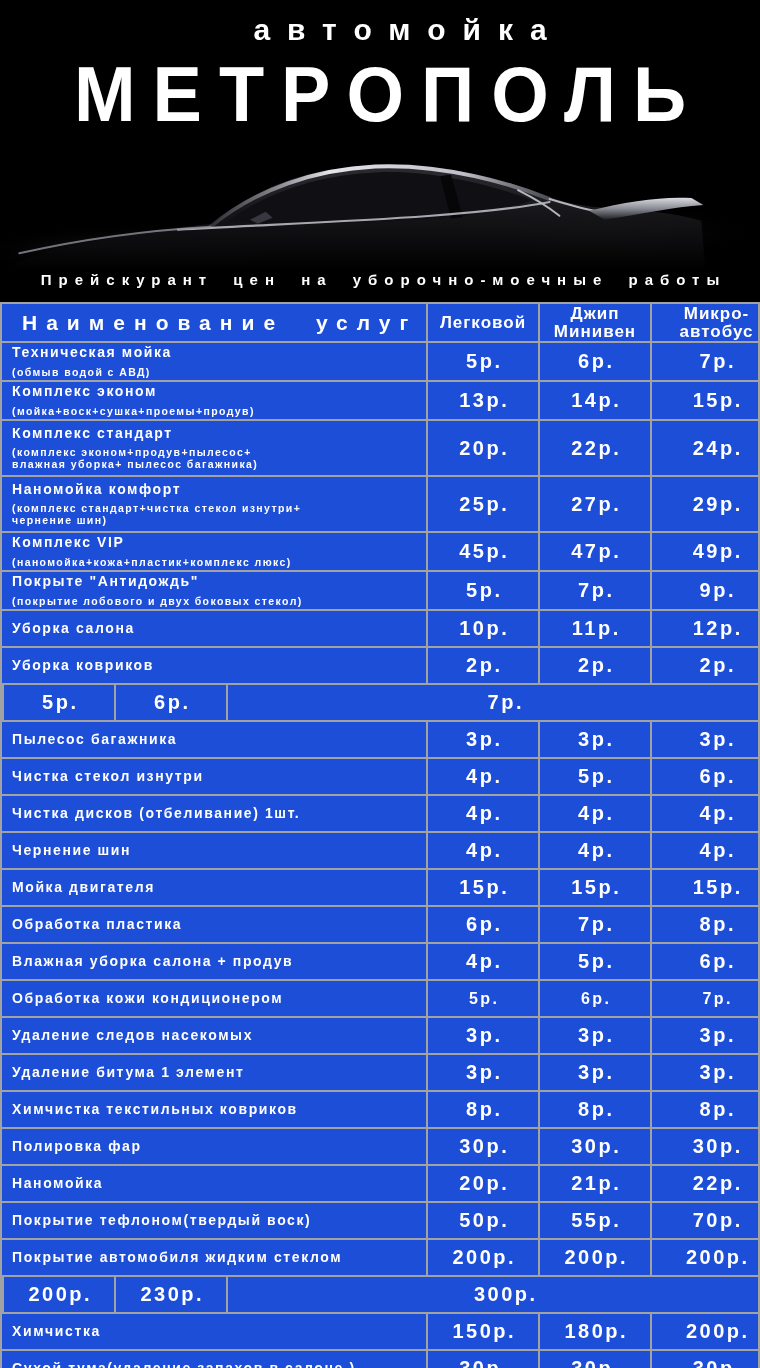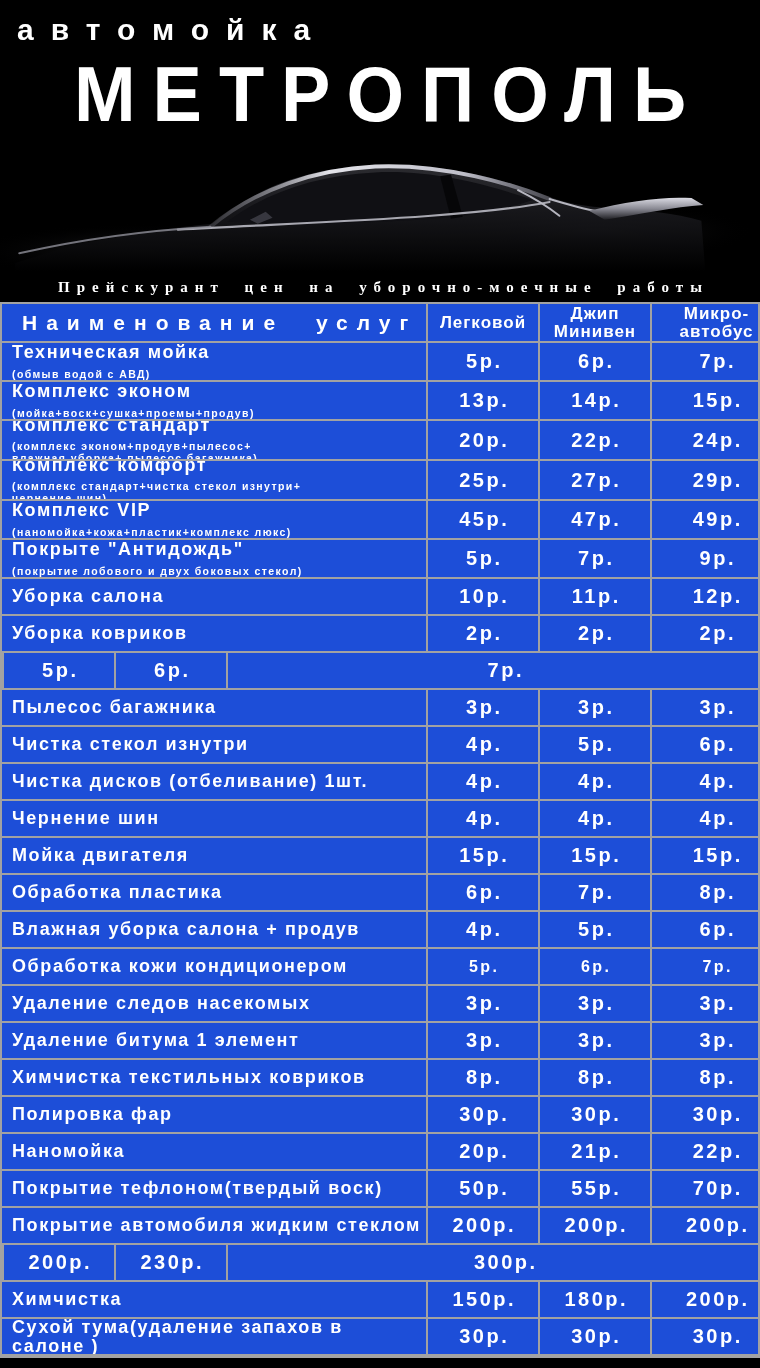--- a/index.html
+++ b/index.html
@@ -8,25 +8,27 @@
     background:#000;
     font-family:"Liberation Sans", sans-serif;
     font-weight:bold;
     color:#fff;
     overflow:hidden;
     position:relative;
   }
   
   .brand-top{
     margin-top:13px;
+    text-align:center;
     font-size:30px;
     letter-spacing:17px;
     text-indent:17px;
     color:#fff;
     white-space:nowrap;
+    margin-left:40px;
   }
   .brand-main{
     margin-top:8px;
     text-align:center;
     font-size:74px;
     letter-spacing:17px;
     text-indent:17px;
     line-height:1.0;
     color:#fff;
     white-space:nowrap;
@@ -37,23 +39,21 @@
     margin-top:4px;
     height:138px;
     width:760px;
   }
   .subtitle{
     text-align:center;
     font-size:15px;
     letter-spacing:7px;
     text-indent:7px;
     word-spacing:9px;
-    margin-top:8px;
     white-space:nowrap;
-    font-family:Liberation Serif, serif;
   }
   
   .table{
     position:absolute;
     left:0; top:302px;
     width:760px;
     border:2px solid #a2a2a2;
     box-sizing:border-box;
     background:#1d4ed8;
   }
@@ -93,23 +93,23 @@
   }
   .col-label{
     font-size:17px;
     line-height:1.05;
     text-align:center;
     white-space:pre-line;
     letter-spacing:1px;
   }
   .row.short{height:37px;}
   .row.mid{height:39px;}
-  .row.tall{height:40px;}
+  .row.tall{height:56px;}
   .title{
-    font-size:18px;
+    font-size:14px;
     letter-spacing:1.6px;
     line-height:1.05;
     white-space:pre-line;
   }
   .sub{
     font-size:10.5px;
     letter-spacing:1.4px;
     line-height:1.1;
     white-space:pre-line;
     margin-top:7px;
@@ -214,21 +214,21 @@
           <div class="title">Комплекс стандарт</div>
           <div class="sub">(комплекс эконом+продув+пылесос+
 влажная уборка+ пылесос багажника)</div>
         </div>
         <div class="cell pricecol price">20р.</div>
         <div class="cell pricecol price">22р.</div>
         <div class="cell pricecol price">24р.</div>
       </div>
       <div class="row tall">
         <div class="cell name">
-          <div class="title">Комплекс комфорт</div>
+          <div class="title">Наномойка комфорт</div>
           <div class="sub">(комплекс стандарт+чистка стекол изнутри+
 чернение шин)</div>
         </div>
         <div class="cell pricecol price">25р.</div>
         <div class="cell pricecol price">27р.</div>
         <div class="cell pricecol price">29р.</div>
       </div>
       <div class="row mid">
         <div class="cell name">
           <div class="title">Комплекс VIP</div>

